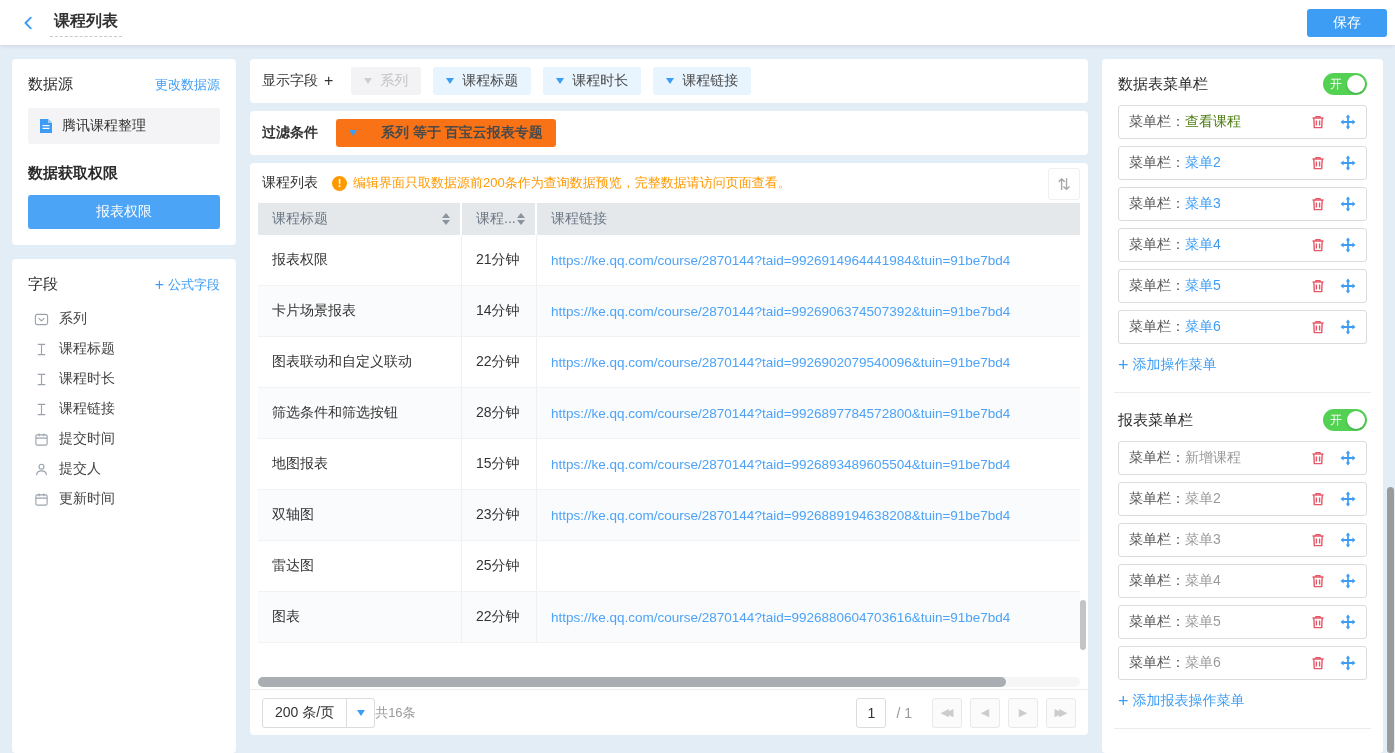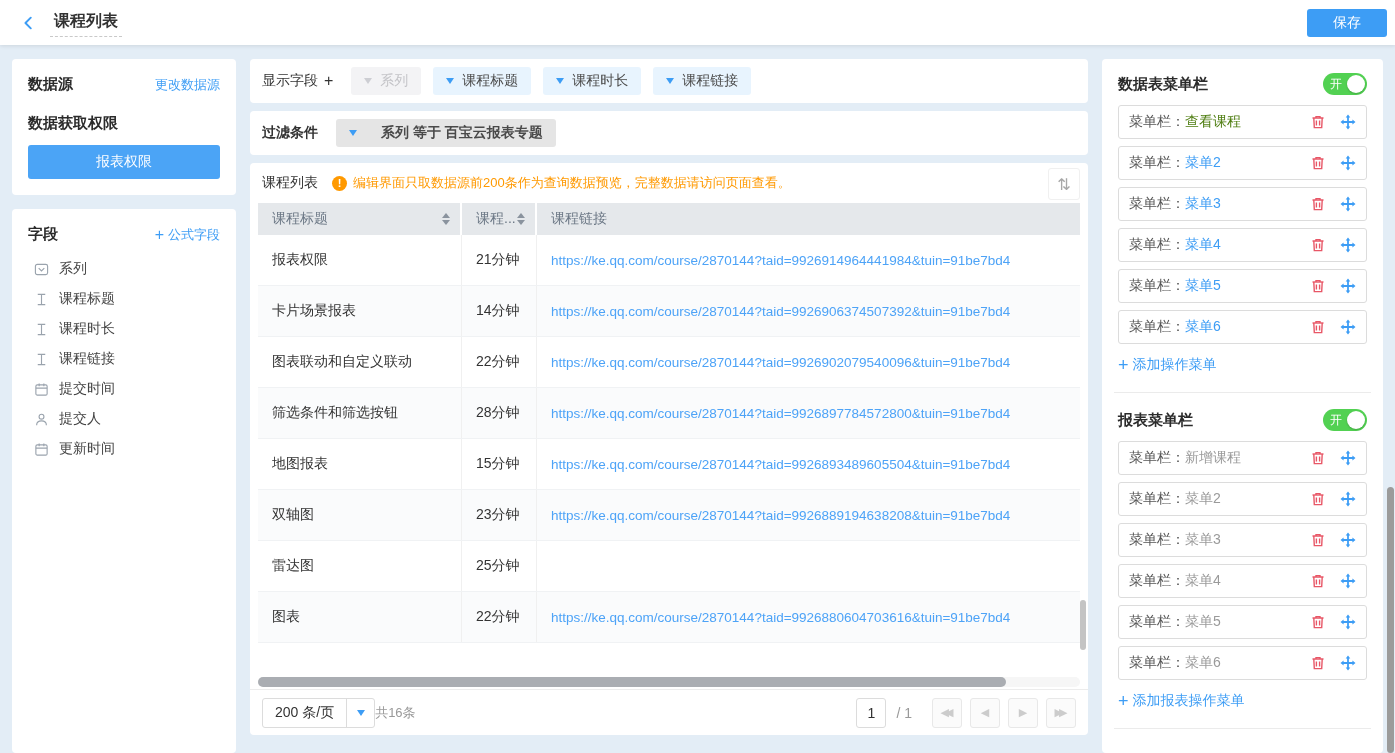--- a/index.html
+++ b/index.html
@@ -20,21 +20,21 @@
   .save-btn { position:absolute; right:8px; top:9px; width:80px; height:28px; background:#3D9DF5;
               color:#fff; border:none; border-radius:3px; font-size:14px; cursor:pointer; }
 
   
   .card { background:#fff; border-radius:4px; }
 
   
   .left-col { position:absolute; left:12px; top:59px; width:224px; bottom:0; display:flex; flex-direction:column; }
   .ds-card { padding:16px; }
   .panel-head { display:flex; align-items:center; justify-content:space-between; }
-  .panel-title { font-size:15px; font-weight:bold; color:#2b2b2b; }
+  .panel-title { font-size:15px; font-weight:normal; color:#2b2b2b; }
   .blue-link { color:#3D9DF5; font-size:13px; cursor:pointer; }
   .ds-item { margin-top:14px; height:36px; background:#f4f4f6; border-radius:3px;
              display:flex; align-items:center; padding:0 10px; gap:8px; cursor:pointer; }
   .ds-item svg { width:16px; height:16px; flex:none; }
   .ds-name { font-size:14px; color:#333; }
   .perm-title { margin-top:20px; font-size:15px; font-weight:bold; color:#2b2b2b; }
   .perm-btn { margin-top:12px; width:100%; height:34px; background:#4BA4F6; color:#fff;
               border:none; border-radius:3px; font-size:14px; cursor:pointer; }
   .fields-card { margin-top:14px; flex:1; padding:16px; }
   .field-list { margin-top:10px; }
@@ -52,21 +52,21 @@
   .row-label { font-size:14px; color:#333; flex:none; }
   .plus-add { margin-left:6px; color:#333; font-size:16px; cursor:pointer; }
   .plus-add::before { content:"+"; }
   .tag-list { display:flex; gap:12px; margin-left:18px; }
   .tag { height:28px; border-radius:3px; display:flex; align-items:center; gap:8px;
          padding:0 13px; font-size:14px; background:#E8F4FE; color:#4a4a4a; cursor:pointer; }
   .caret { width:0; height:0; border-left:4.5px solid transparent; border-right:4.5px solid transparent;
            border-top:6px solid #3D9DF5; }
   .tag[data-variant="disabled"] { background:#f3f3f5; color:#c3c3c7; }
   .tag[data-variant="disabled"] .caret { border-top-color:#cdced3; }
-  .tag.filter-tag { background:#e5e5e5;gap:24px; }
+  .tag.filter-tag { background:#f97316;gap:24px; }
 
   .table-card { position:absolute; left:0; right:0; top:104px; bottom:18px; overflow:hidden; }
   .t-toolbar { position:absolute; left:0; right:0; top:0; height:40px; display:flex; align-items:center; padding:0 12px; gap:14px; }
   .t-title { font-size:14px; color:#333; flex:none; }
   .t-notice { display:flex; align-items:center; gap:6px; color:#FF9900; font-size:13px; }
   .warn-icon { width:15px; height:15px; border-radius:50%; background:#FF9900; color:#fff;
                display:flex; align-items:center; justify-content:center; font-size:11px; font-weight:bold; flex:none; }
   .warn-icon::before { content:"!"; }
   .sort-btn { position:absolute; right:8px; top:5px; width:32px; height:32px; border:1px solid #f0f0f0;
               border-radius:3px; background:#fff; color:#a7a7a7; font-size:16px; display:flex;
@@ -187,20 +187,26 @@
   <h1 class="page-title">课程列表</h1>
   <button class="save-btn">保存</button>
 </header>
 
 <aside class="left-col">
   <div class="card ds-card">
     <div class="panel-head">
       <span class="panel-title">数据源</span>
       <span class="blue-link">更改数据源</span>
     </div>
+    <div class="ds-item">
+      <svg>
+          <use href="#icon-doc"></use>
+        </svg>
+      <span class="ds-name">腾讯课程整理</span>
+    </div>
     <div class="perm-title">数据获取权限</div>
     <button class="perm-btn">报表权限</button>
   </div>
 
   <div class="card fields-card">
     <div class="panel-head">
       <span class="panel-title">字段</span>
       <span class="add-inline">
         <span class="plus-icon"></span>
         <span>公式字段</span>

